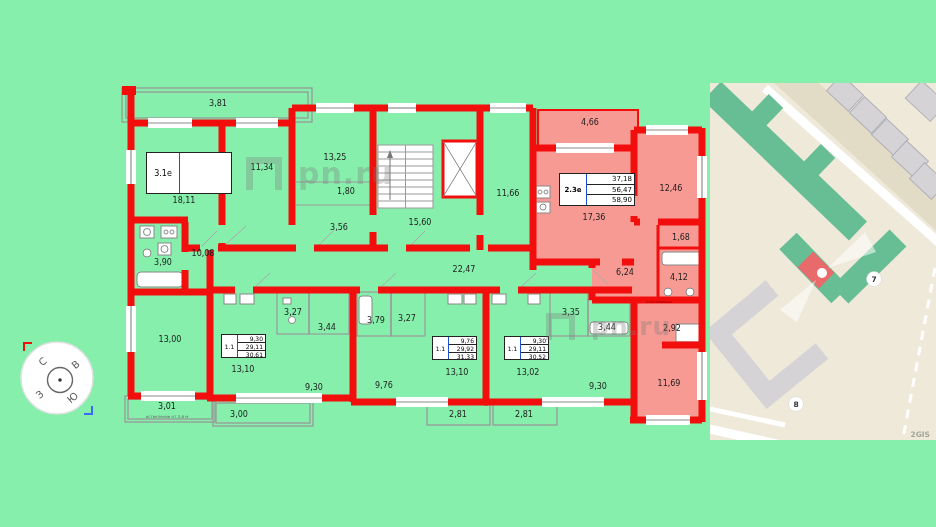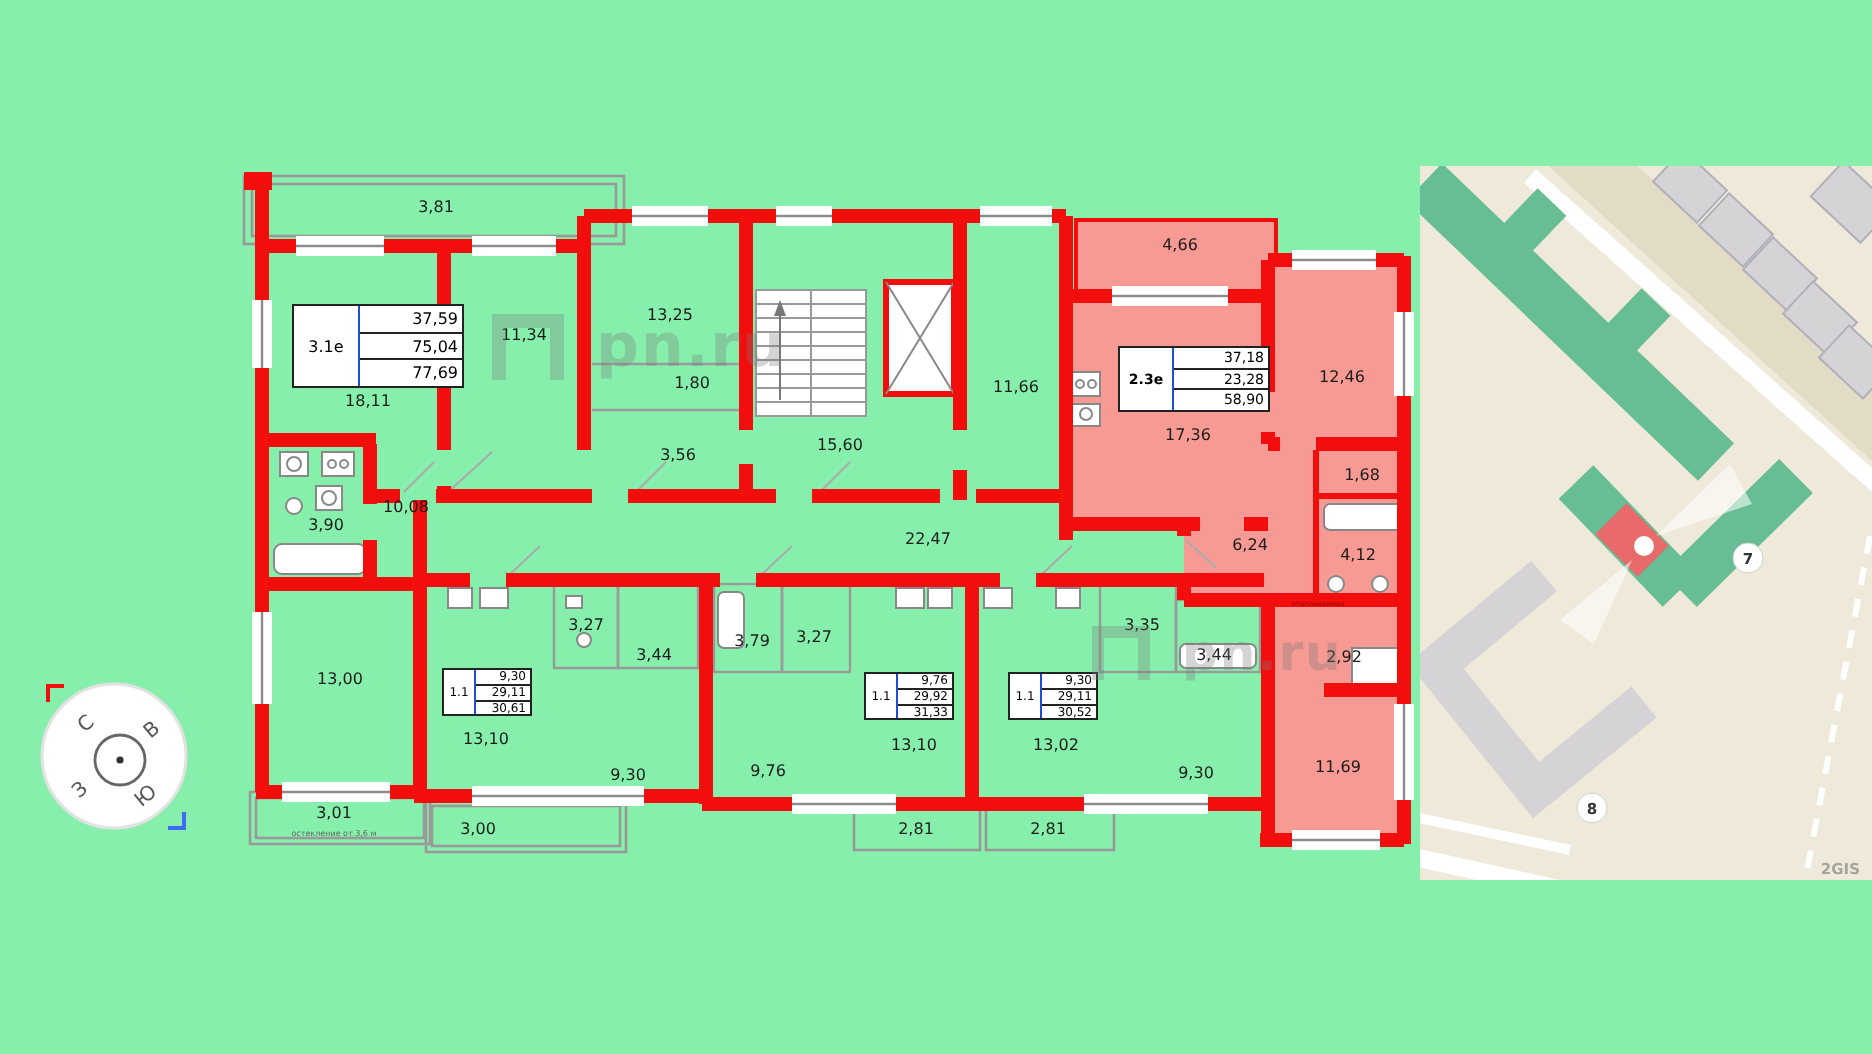--- a/index.html
+++ b/index.html
@@ -316,32 +316,27 @@
     <text x="874" y="282" text-anchor="middle" class="badge-text">7</text>
     <circle cx="796" cy="404" r="7.5" fill="#fff" stroke="#d0d0d0" stroke-width="0.5"></circle>
     <text x="796" y="407" text-anchor="middle" class="badge-text">8</text>
     <text x="930" y="437" text-anchor="end" class="attribution">2GIS</text>
   </g>
 </svg>
 
 
 <div class="apt-table t-big" style="left:146px;top:152px;width:86px;height:42px;">
   <div class="apt-id" style="width:32px;">3.1е</div>
-  <div class="apt-rows">
-    <span>37,59</span>
-    <span>75,04</span>
-    <span>77,69</span>
-  </div>
 </div>
 
 <div class="apt-table t-mid" style="left:559px;top:173px;width:76px;height:33px;">
   <div class="apt-id" style="width:26px;font-weight:bold;">2.3е</div>
   <div class="apt-rows">
     <span>37,18</span>
-    <span>23,28</span>
+    <span>56,47</span>
     <span>58,90</span>
   </div>
 </div>
 
 <div class="apt-table t-small" style="left:221px;top:334px;width:45px;height:24px;">
   <div class="apt-id" style="width:15px;">1.1</div>
   <div class="apt-rows">
     <span>9,30</span>
     <span>29,11</span>
     <span>30,61</span>

